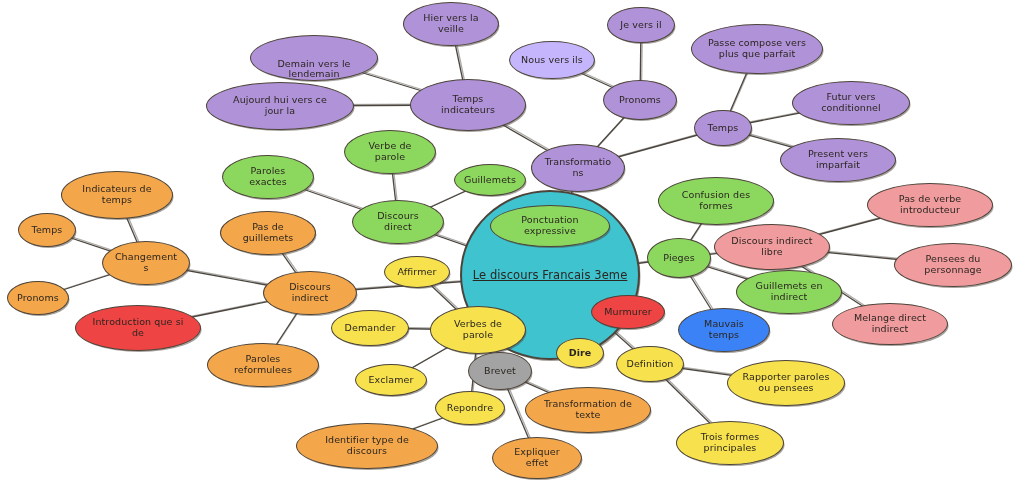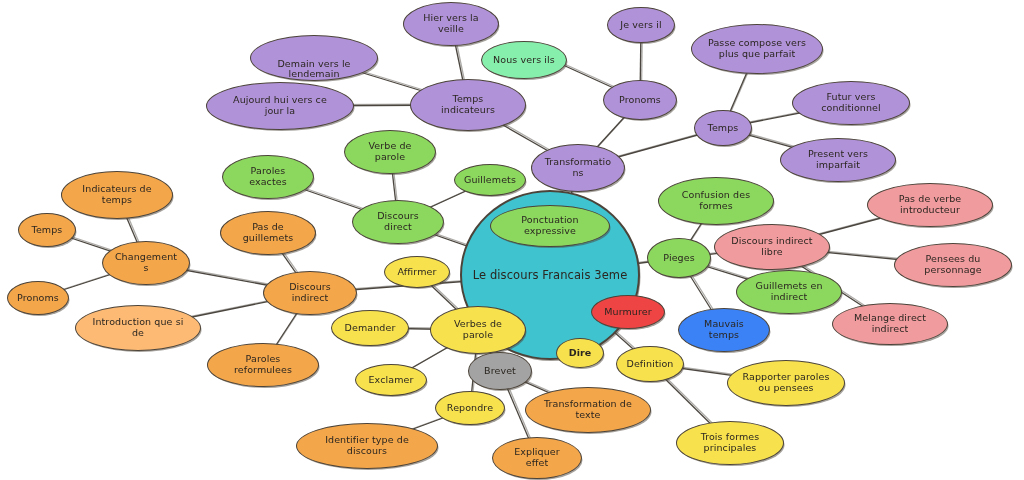--- a/index.html
+++ b/index.html
@@ -12,21 +12,21 @@
     position:absolute;display:flex;align-items:center;justify-content:center;
     border-radius:50%;box-sizing:border-box;
     border:1.6px solid #4c443a;
     box-shadow:1.5px 2px 0 -1px rgba(76,68,58,.5);
     text-align:center;
   }
   .node .lbl{
     white-space:pre-line;line-height:1.12;font-size:9.5px;color:#2b2620;
     padding:0 2px;letter-spacing:.1px;
   }
-  .node.center-node .lbl{font-size:11.5px;}
+  .node.center-node .lbl{font-size:11.5px;text-decoration:underline;}
   .node.center-node{border-width:2px;}
 </style>
 </head>
 <body>
 
 <div id="canvas">
   <svg id="edge-layer" viewBox="0 0 1024 480" xmlns="http://www.w3.org/2000/svg">
       <line x1="468" y1="105" x2="451" y2="24" stroke="#4b463f" stroke-width="1.3" opacity="1"></line>
       <line x1="469.4" y1="104" x2="452.4" y2="23" stroke="#4b463f" stroke-width="1.3" opacity="0.45"></line>
       <line x1="468" y1="105" x2="314" y2="58" stroke="#4b463f" stroke-width="1.3" opacity="1"></line>
@@ -133,21 +133,21 @@
 lendemain</span>
     </div>
     <div class="node" style="left: 206px; top: 82px; width: 148px; height: 48px; background-color: rgb(176, 146, 216);">
       <span class="lbl">Aujourd hui vers ce
 jour la</span>
     </div>
     <div class="node" style="left: 410px; top: 79px; width: 116px; height: 52px; background-color: rgb(176, 146, 216);">
       <span class="lbl">Temps
 indicateurs</span>
     </div>
-    <div class="node" style="left: 481px; top: 41px; width: 86px; height: 38px; background-color: #86efac;">
+    <div class="node" style="left: 509px; top: 41px; width: 86px; height: 38px; background-color: #c4b5fd;">
       <span class="lbl">Nous vers ils</span>
     </div>
     <div class="node" style="left: 607px; top: 7px; width: 68px; height: 36px; background-color: rgb(176, 146, 216);">
       <span class="lbl">Je vers il</span>
     </div>
     <div class="node" style="left: 603px; top: 80px; width: 74px; height: 40px; background-color: rgb(176, 146, 216);">
       <span class="lbl">Pronoms</span>
     </div>
     <div class="node" style="left: 691px; top: 24px; width: 132px; height: 50px; background-color: rgb(176, 146, 216);">
       <span class="lbl">Passe compose vers
@@ -233,21 +233,21 @@
       <span class="lbl">Pronoms</span>
     </div>
     <div class="node" style="left: 220px; top: 211px; width: 96px; height: 44px; background-color: rgb(244, 166, 74);">
       <span class="lbl">Pas de
 guillemets</span>
     </div>
     <div class="node" style="left: 263px; top: 271px; width: 94px; height: 44px; background-color: rgb(244, 166, 74);">
       <span class="lbl">Discours
 indirect</span>
     </div>
-    <div class="node" style="left: 75px; top: 305px; width: 126px; height: 46px; background-color: #fdba74;">
+    <div class="node" style="left: 75px; top: 305px; width: 126px; height: 46px; background-color: #ef4444;">
       <span class="lbl">Introduction que si
 de</span>
     </div>
     <div class="node" style="left: 207px; top: 343px; width: 112px; height: 44px; background-color: rgb(244, 166, 74);">
       <span class="lbl">Paroles
 reformulees</span>
     </div>
     <div class="node" style="left: 384px; top: 256px; width: 66px; height: 32px; background-color: rgb(247, 226, 78);">
       <span class="lbl">Affirmer</span>
     </div>

